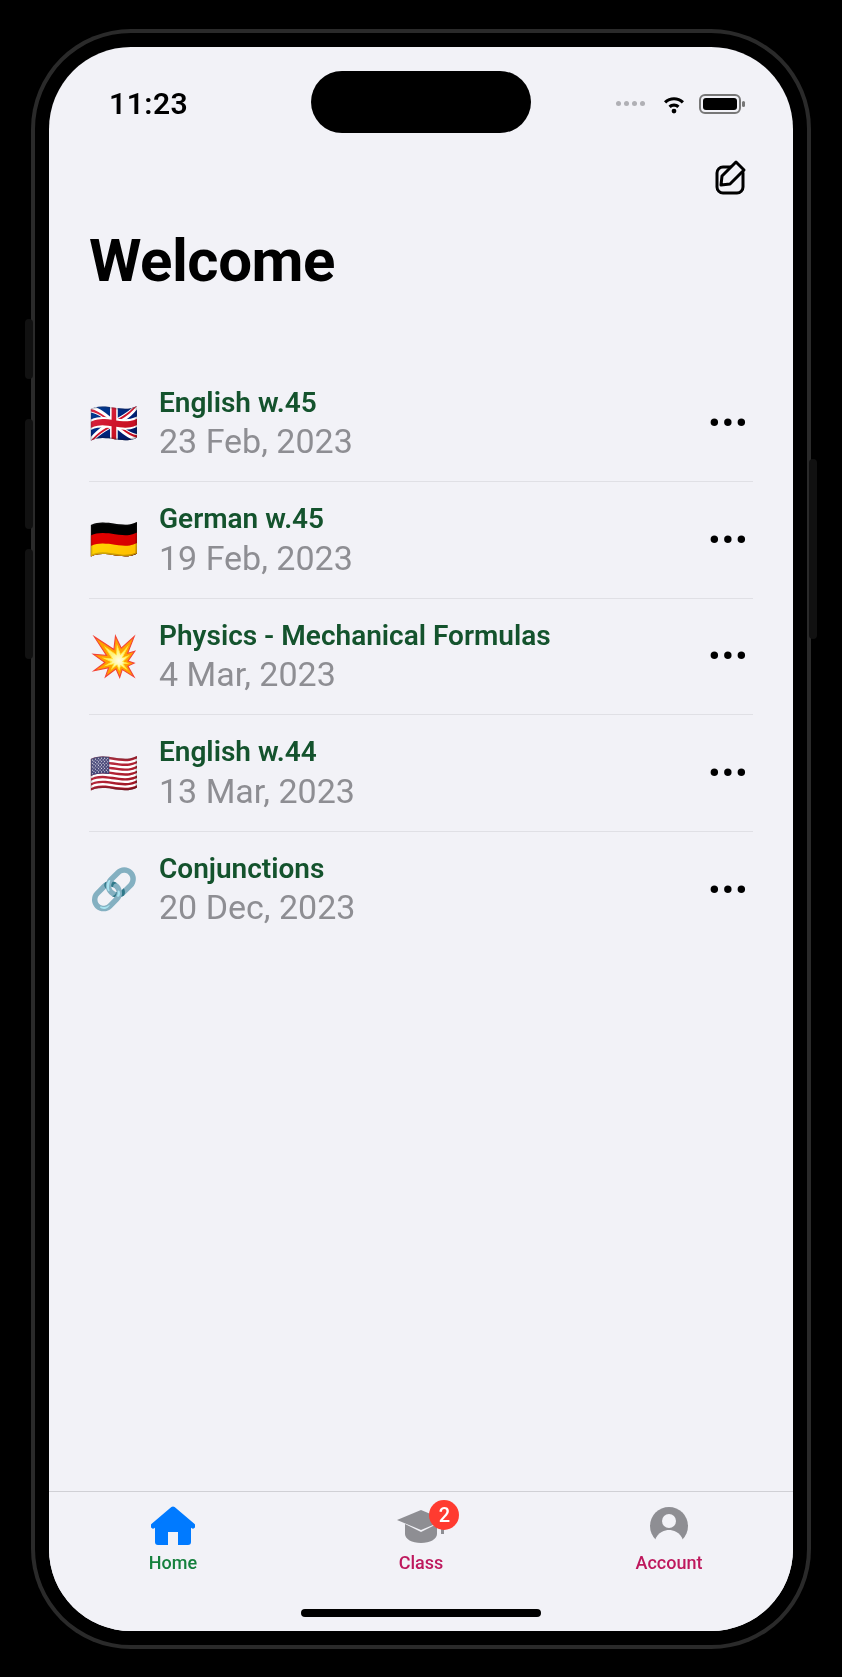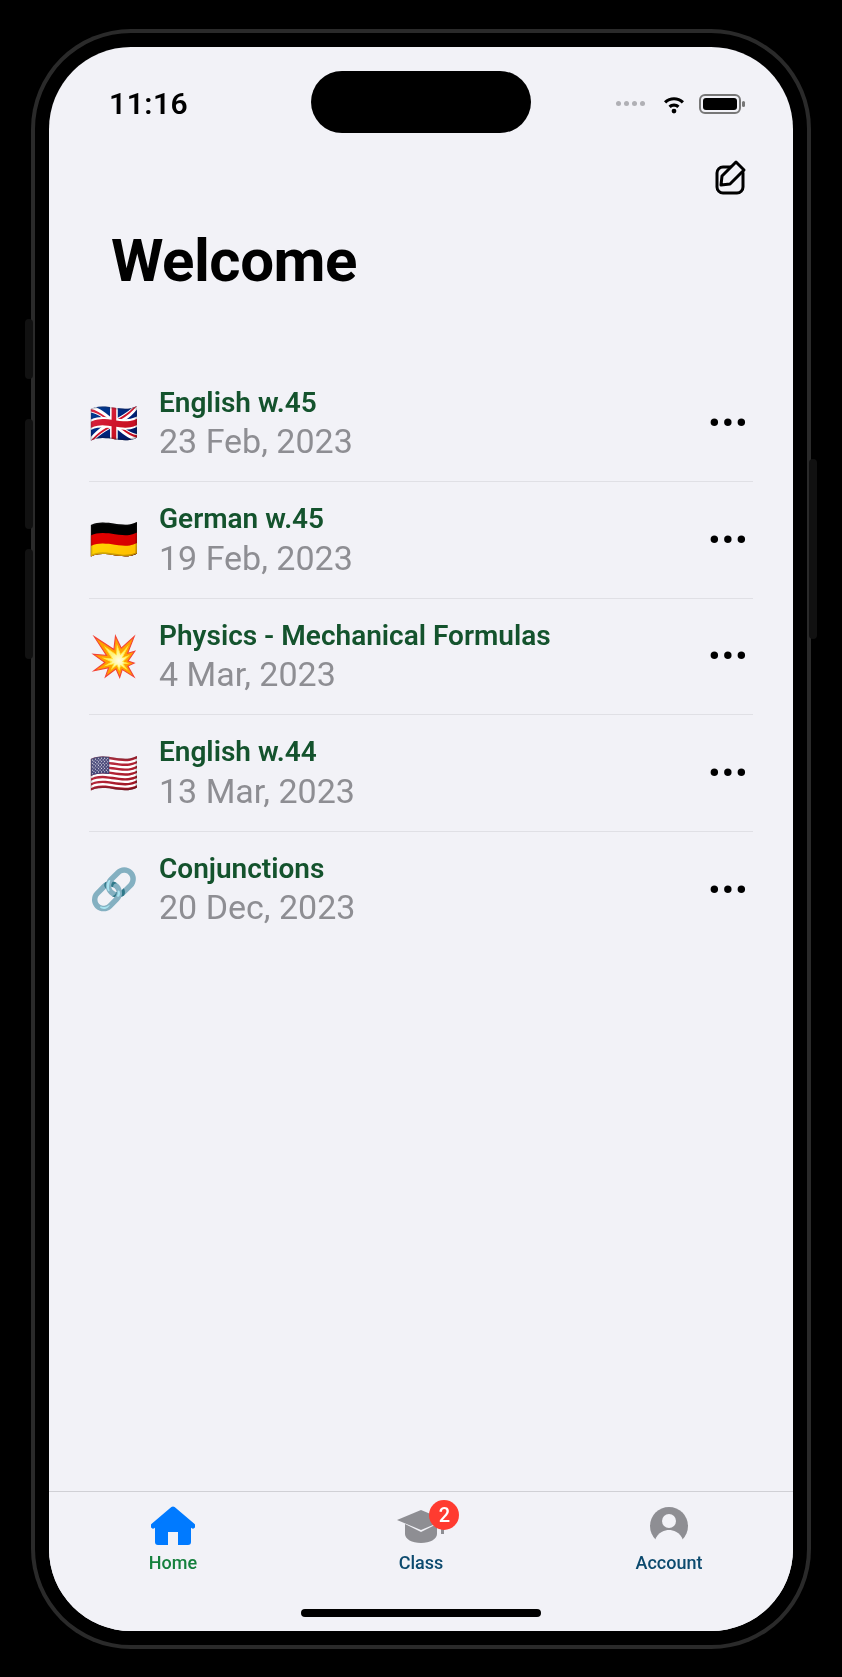--- a/index.html
+++ b/index.html
@@ -93,21 +93,21 @@
     padding: 18px 40px 8px;
   }
   .compose-btn {
     width: 44px;
     height: 44px;
     display: flex;
     align-items: center;
     justify-content: center;
   }
   .header {
-    padding: 18px 40px 20px 62px;
+    padding: 18px 40px 20px 40px;
   }
   .header h1 {
     font-size: 60px;
     font-weight: 700;
     letter-spacing: -0.5px;
   }
   .content {
     flex: 1;
     padding: 50px 0 0 0;
     overflow-y: auto;
@@ -177,21 +177,21 @@
     height: 44px;
     display: flex;
     align-items: center;
     justify-content: center;
   }
   .tab-label {
     font-size: 18px;
     font-weight: 500;
   }
   .tab.active .tab-label { color: #15803d; text-align: center; }
-  .tab.inactive .tab-label { color: #0c4a6e; }
+  .tab.inactive .tab-label { color: #be185d; }
   .badge {
     position: absolute;
     top: -4px;
     left: 56%;
     background: #ff3b30;
     color: #fff;
     min-width: 30px;
     height: 30px;
     border-radius: 15px;
     font-size: 20px;
@@ -218,21 +218,21 @@
 <div class="phone-frame">
   <div class="side-button sb-left-1"></div>
   <div class="side-button sb-left-2"></div>
   <div class="side-button sb-left-3"></div>
   <div class="side-button sb-right"></div>
 
   <div class="screen">
     <div class="dynamic-island"></div>
 
     <div class="status-bar">
-      <div class="status-time">11:16</div>
+      <div class="status-time">11:23</div>
       <div class="status-right">
         <div class="dots-signal">
           <span></span>
             <span></span>
             <span></span>
             <span></span>
         </div>
         <div class="wifi-icon">
           <svg width="30" height="22" viewBox="0 0 30 22">
             <path d="M15 20.5 a2.4 2.4 0 1 0 0-4.8 2.4 2.4 0 0 0 0 4.8z M9.5 12.8c3-3 8-3 11 0l-2.2 2.2c-1.8-1.8-4.8-1.8-6.6 0z M5 8.3c5.5-5.5 14.5-5.5 20 0l-2.2 2.2c-4.3-4.3-11.3-4.3-15.6 0z" fill="#000"></path>

